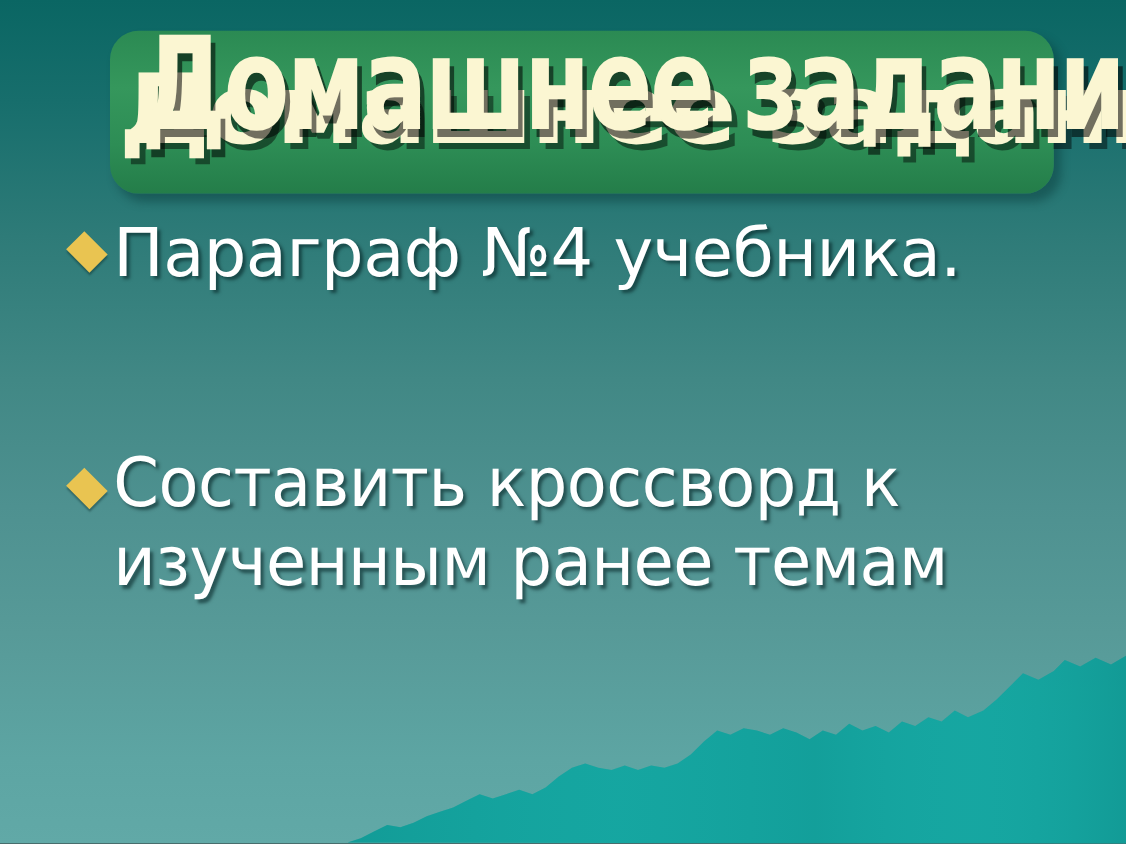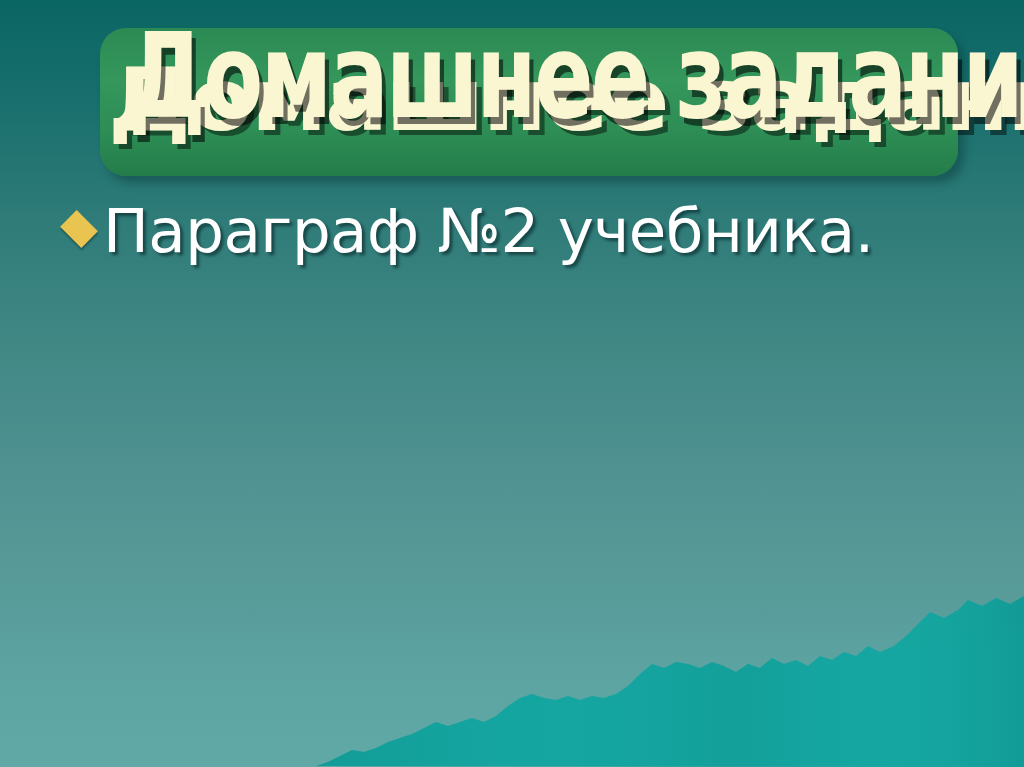--- a/index.html
+++ b/index.html
@@ -172,19 +172,23 @@
 
   <div id="title-layer-wrap">
     <div class="title-text" id="title-b">Домашнее задание</div>
     <div class="title-text" id="title-a">Домашнее задание</div>
   </div>
 
   <div id="body">
 
     <div class="bullet-row" id="bullet-1">
       <span class="bullet-marker"></span>
-      <span class="bullet-text">Параграф №2 учебника.</span>
+      <span class="bullet-text">Параграф №4 учебника.</span>
     </div>
 
+    <div class="bullet-row" id="bullet-2">
+      <span class="bullet-marker"></span>
+      <span class="bullet-text">Составить кроссворд к изученным ранее темам</span>
+    </div>
 
   </div>
 
 </div>
 
 </body></html>

